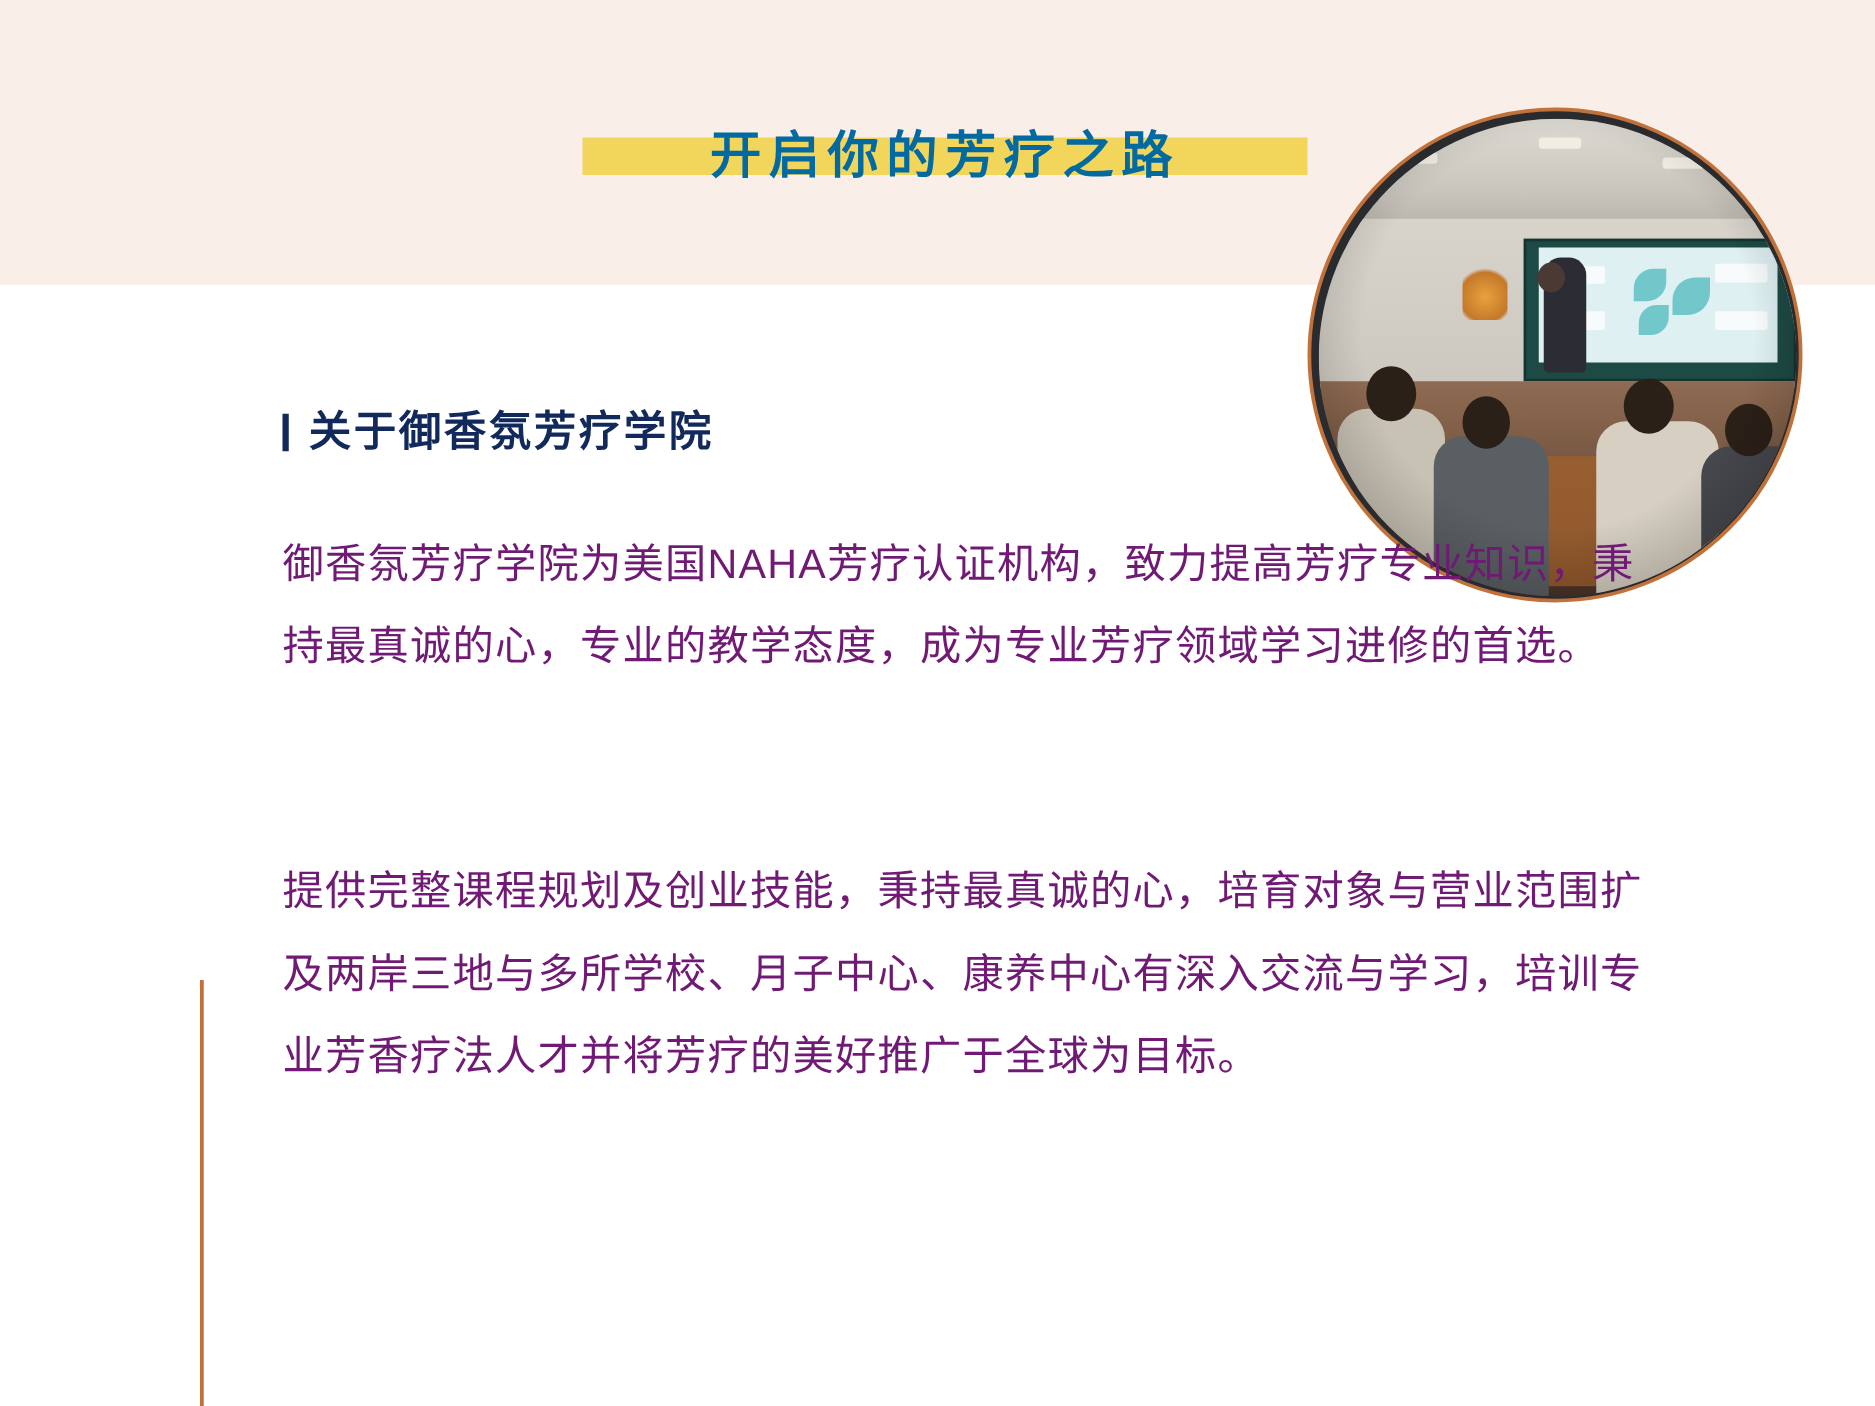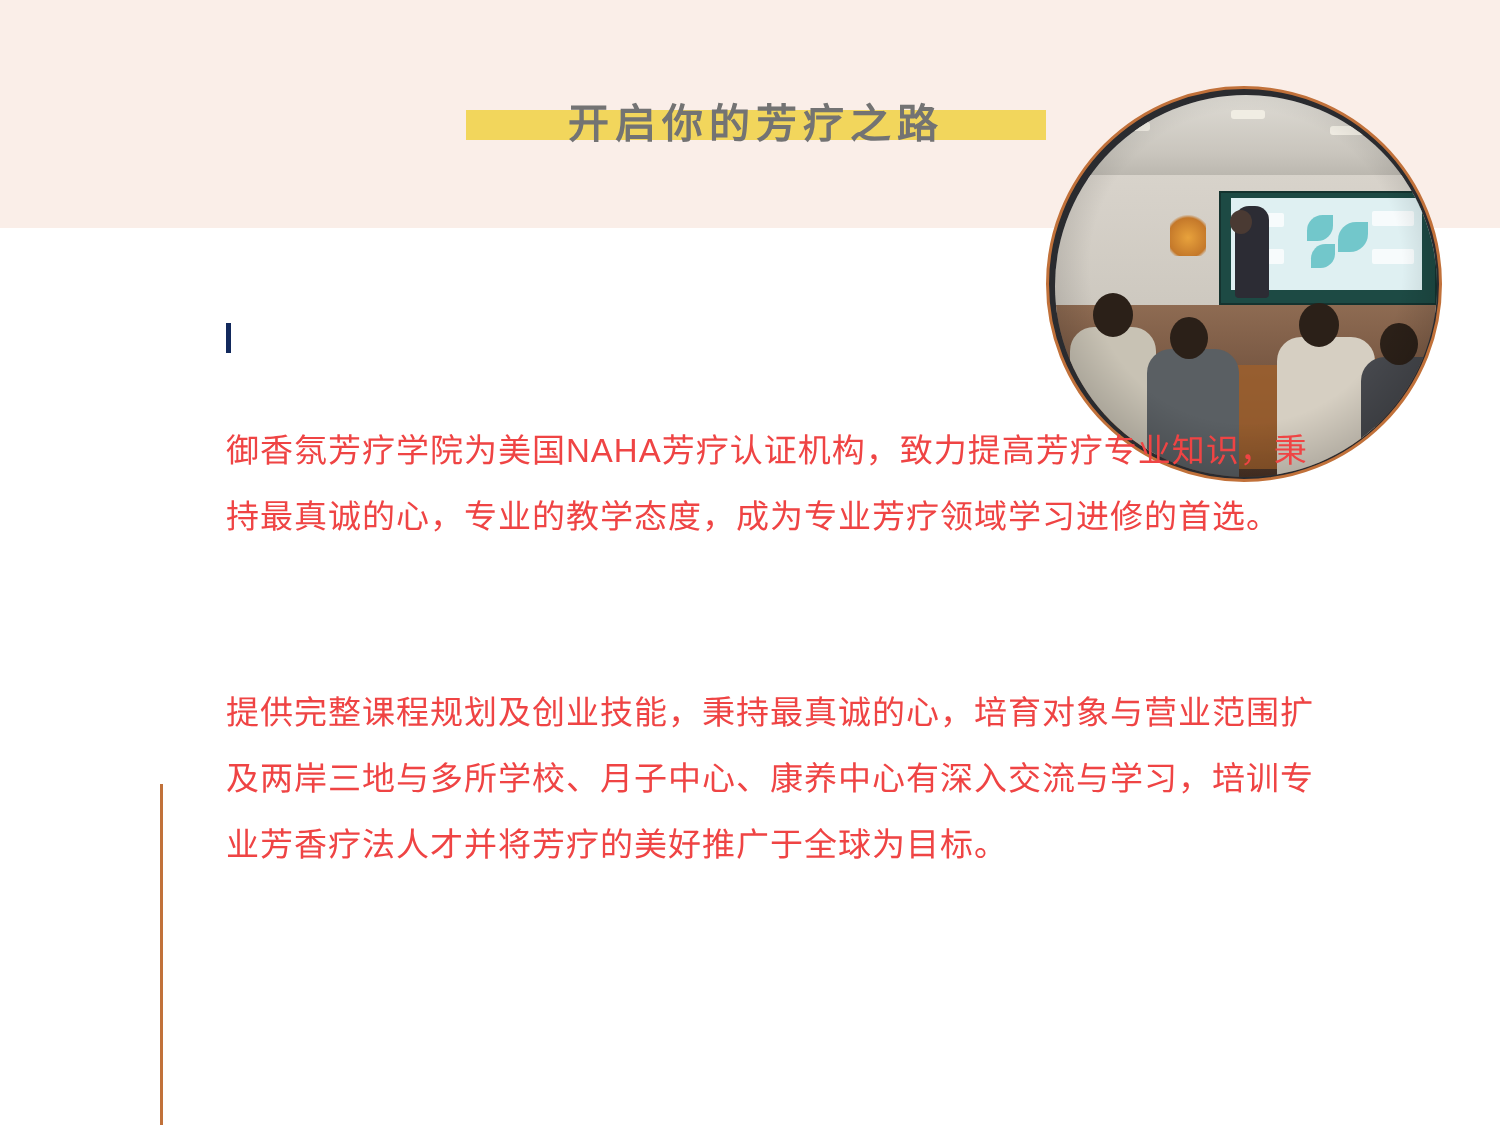--- a/index.html
+++ b/index.html
@@ -42,21 +42,21 @@
   }
   .title-text {
     position: absolute;
     left: 0;
     top: 0;
     width: 580px;
     text-align: center;
     font-size: 41px;
     font-weight: bold;
     letter-spacing: 6px;
-    color: #737373;
+    color: #0369a1;
     line-height: 52px;
     white-space: nowrap;
   }
 
   
   .photo-ring {
     position: absolute;
     left: 1046px;
     top: 86px;
     width: 396px;
@@ -157,21 +157,21 @@
     background: #12295c;
     vertical-align: -4px;
     margin-right: 16px;
   }
 
   .paragraph {
     position: absolute;
     left: 226px;
     font-size: 33px;
     line-height: 66px;
-    color: #ef4444;
+    color: #701a75;
     letter-spacing: 1px;
   }
   #para-1 { top: 418px; width: 1100px; }
   #para-2 { top: 680px; width: 1090px; }
 
   .vline {
     position: absolute;
     left: 160px;
     top: 784px;
     width: 3px;
@@ -222,19 +222,19 @@
     <div class="ph-person" style="left:58%; width:98px; height:140px; background:#d6cfc2;"></div>
     <div class="ph-head" style="left:64%; bottom:130px; width:40px; height:44px;"></div>
     <div class="ph-person" style="left:80%; width:90px; height:120px; background:#46484d;"></div>
     <div class="ph-head" style="left:85%; bottom:112px; width:38px; height:42px;"></div>
 
     <div class="ph-vignette"></div>
   </div>
 </div>
 
 <div class="section-heading">
-  <span class="heading-bar"></span>
+  <span class="heading-bar"></span><span>关于御香氛芳疗学院</span>
 </div>
 
 <div class="paragraph" id="para-1">御香氛芳疗学院为美国NAHA芳疗认证机构，致力提高芳疗专业知识，秉持最真诚的心，专业的教学态度，成为专业芳疗领域学习进修的首选。</div>
 <div class="paragraph" id="para-2">提供完整课程规划及创业技能，秉持最真诚的心，培育对象与营业范围扩及两岸三地与多所学校、月子中心、康养中心有深入交流与学习，培训专业芳香疗法人才并将芳疗的美好推广于全球为目标。</div>
 
 <div class="vline"></div>
 
 </body></html>

